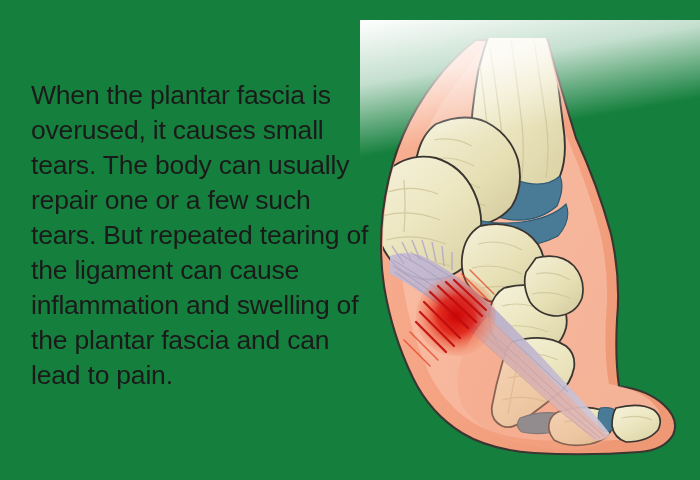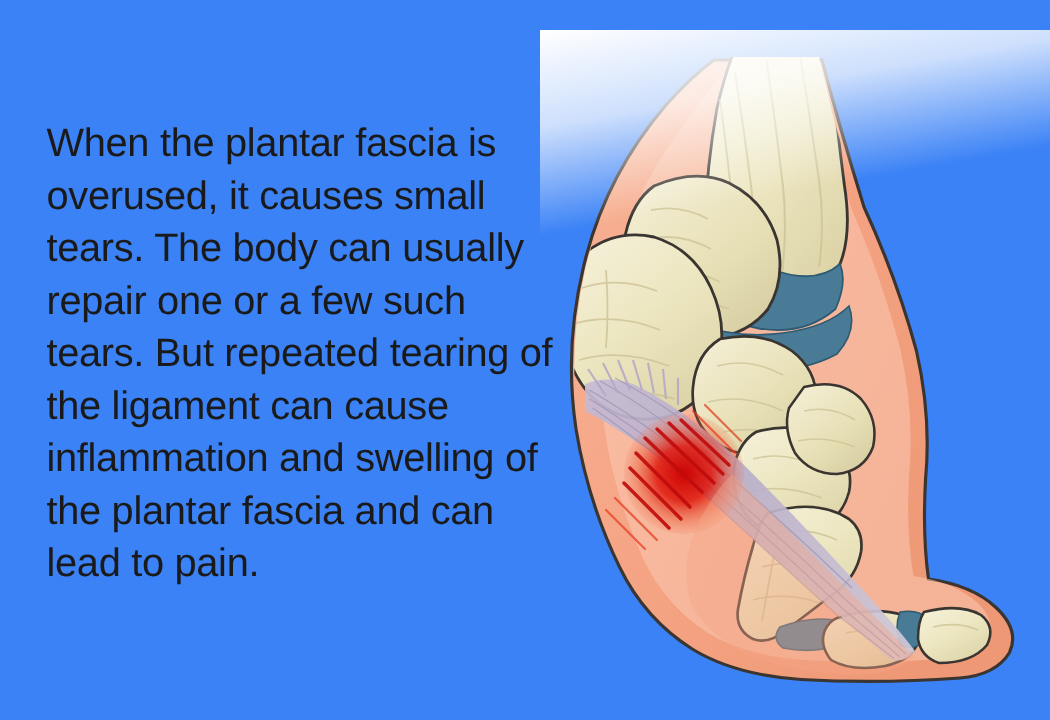--- a/index.html
+++ b/index.html
@@ -4,21 +4,21 @@
 <style>
   html, body {
     margin: 0;
     padding: 0;
     background: #ffffff;
   }
   #page {
     position: relative;
     width: 700px;
     height: 480px;
-    background: #3b82f6;
+    background: #15803d;
     overflow: hidden;
     font-family: "Liberation Sans", sans-serif;
   }
   #caption {
     position: absolute;
     left: 31px;
     top: 78px;
     width: 350px;
     font-size: 26.5px;
     line-height: 35px;

